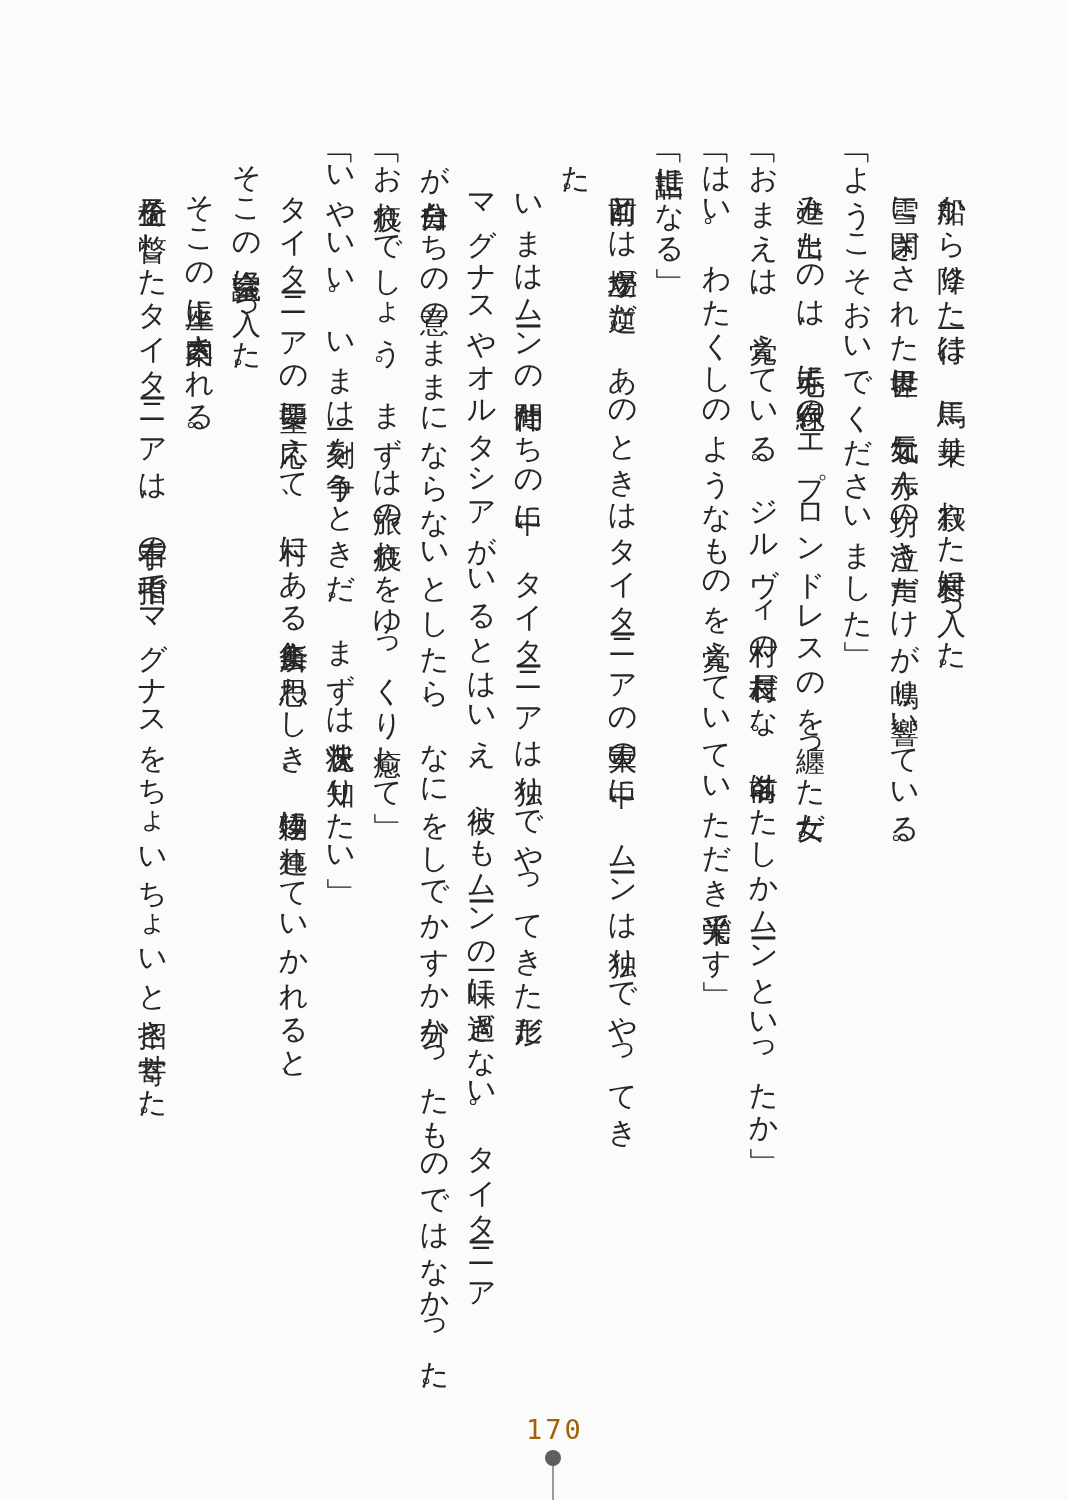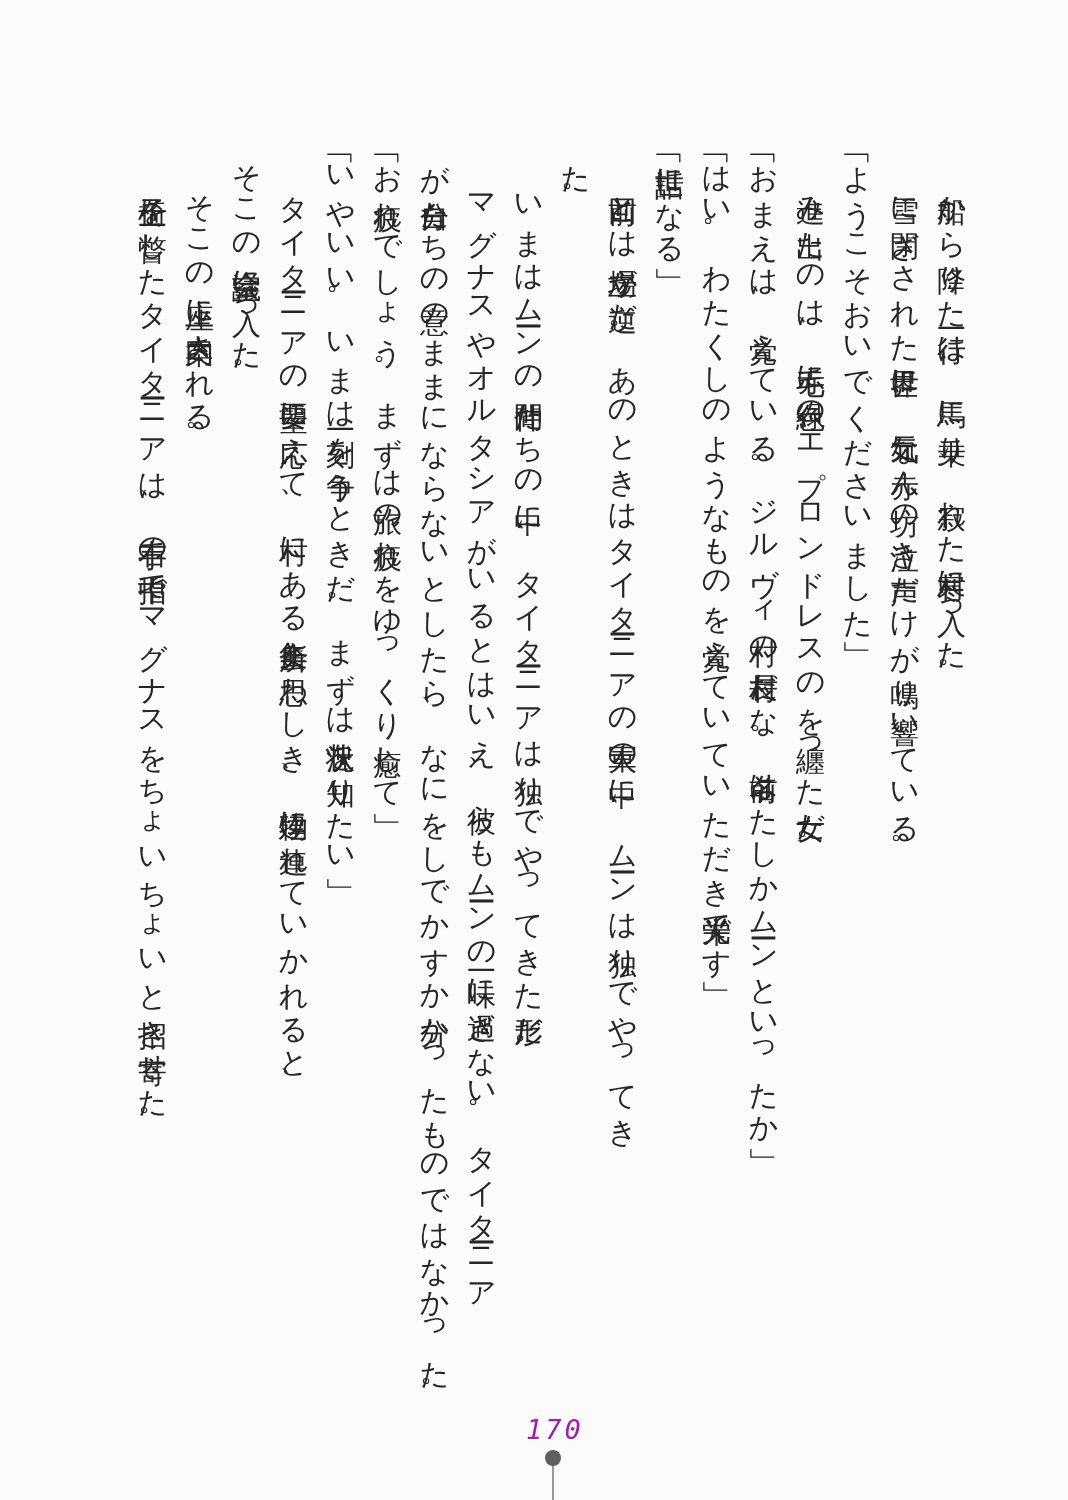--- a/index.html
+++ b/index.html
@@ -47,23 +47,22 @@
   }
   .page-number {
     position: absolute;
     left: 50%;
     transform: translateX(-50%);
     margin-left: 21px;
     top: 4px;
     font-family: "DejaVu Sans Mono", "Liberation Mono", monospace;
     font-size: 27px;
     letter-spacing: 3px;
-    color: #a21caf;
+    color: #a16207;
     line-height: 1;
-    font-style: italic;
   }
   .marker-line {
     position: absolute;
     left: 50%;
     transform: translateX(-50%);
     margin-left: 19px;
     top: 46px;
     width: 2px;
     height: 42px;
     background: #999999;

